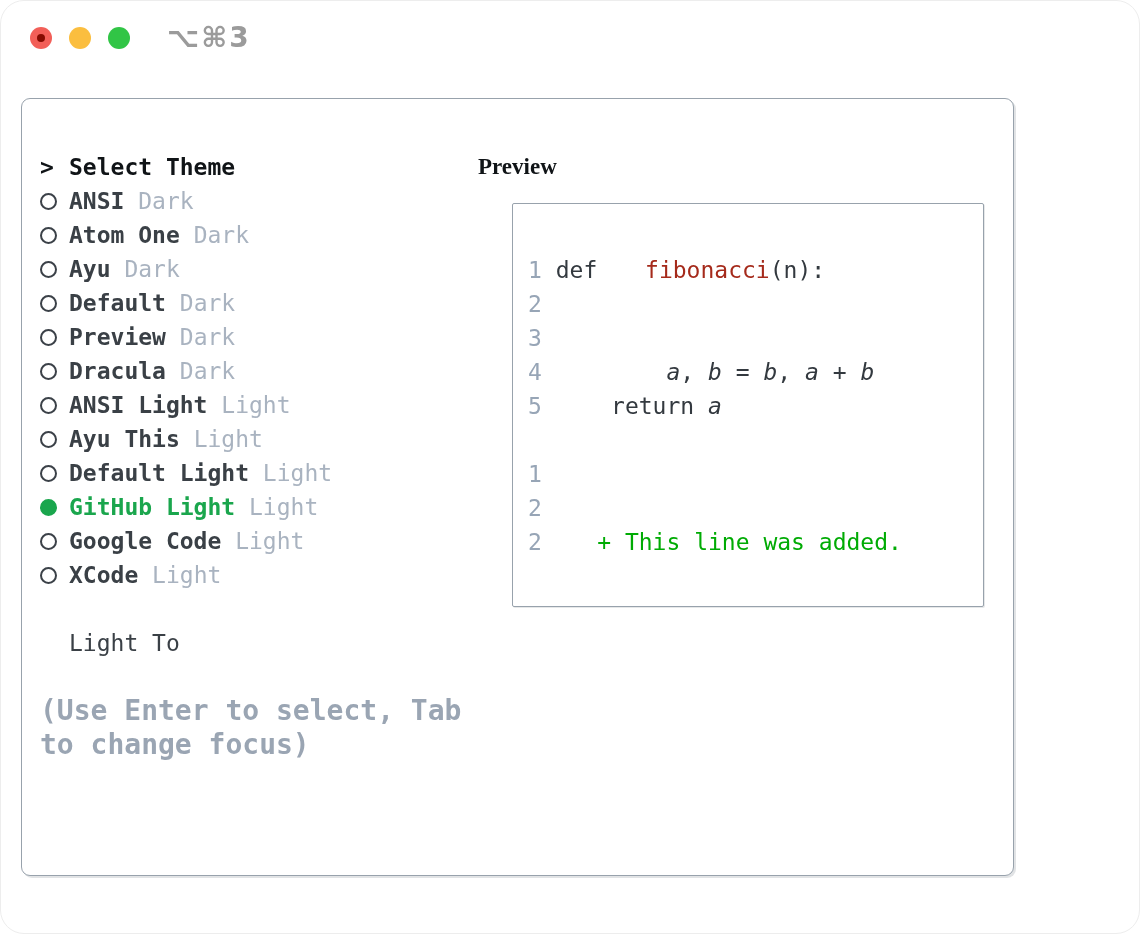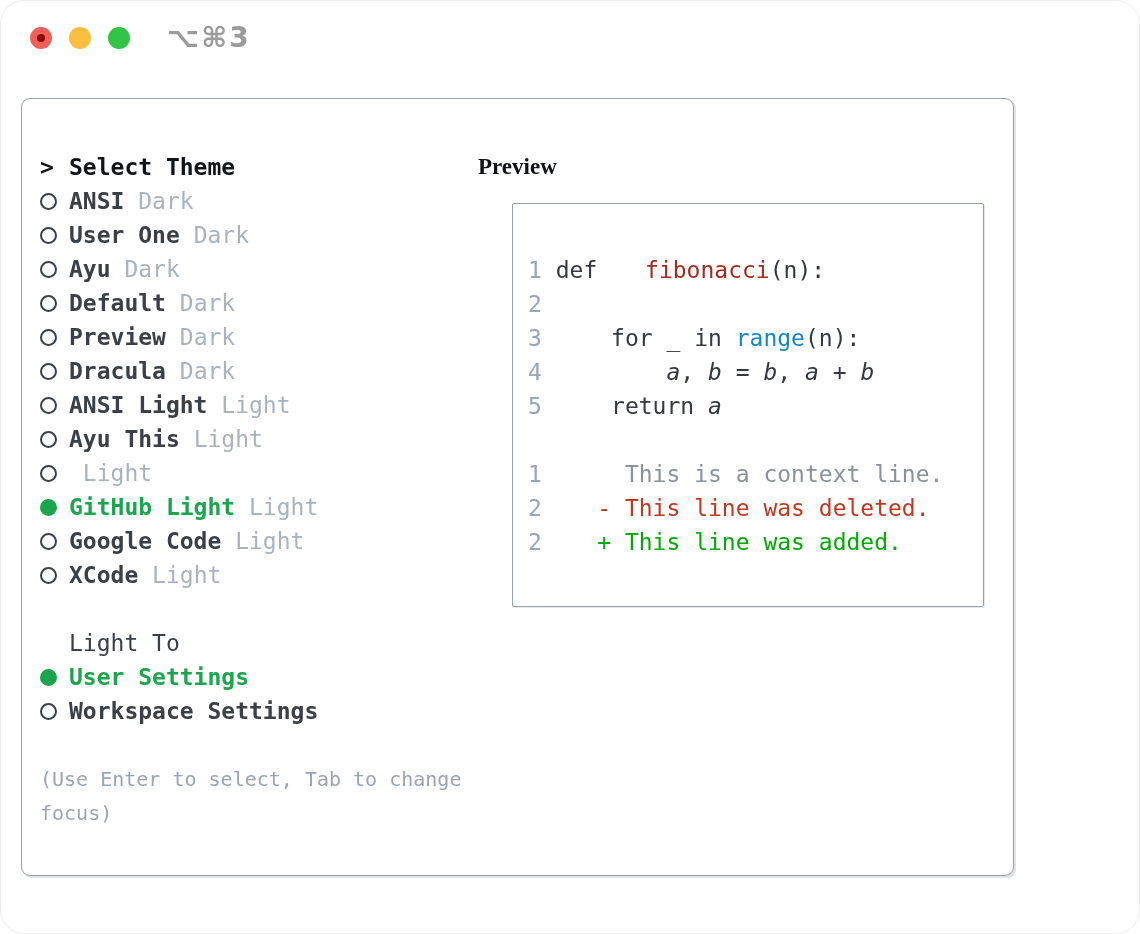--- a/index.html
+++ b/index.html
@@ -36,21 +36,21 @@
   .marker{width:29px;flex:0 0 29px;display:flex;align-items:center;}
   .prompt{font-weight:bold;color:var(--title_text,#101417);width:29px;flex:0 0 29px;}
   .heading{font-weight:bold;color:var(--title_text,#101417);}
   .subheading{color:var(--name_text,#23282d);}
   .radio{width:13px;height:13px;border:2.5px solid #3b4148;border-radius:50%;box-sizing:content-box;}
   .radio.selected{background:var(--selected_green,#1aa64d);border-color:var(--selected_green,#1aa64d);}
   .t-name{color:var(--name_text,#3a4046);white-space:pre;font-weight:bold;}
   .t-name.sel{color:var(--selected_green,#1aa64d);}
   .t-variant{color:var(--variant_gray,#a9b3c0);margin-left:13.85px;white-space:pre;}
   .hint{
-    width:424px;font-size:20px;line-height:34px;color:var(--hint_gray,#9aa5b3);
+    width:424px;font-size:28px;line-height:34px;color:var(--hint_gray,#9aa5b3);font-weight:bold;
   }
   
   .preview-col{position:absolute;left:456px;top:51px;font-family:Liberation Serif, serif;}
   .preview-box{
     position:absolute;left:490px;top:104px;width:472px;height:404px;
     border:1.5px solid var(--panel_border,#9aa3ad);border-radius:2px;background:#ffffff;
     box-shadow:1px 1px 0 rgba(90,100,110,0.15);
     padding:49px 0 0 15px;box-sizing:border-box;overflow:hidden;
   }
   .crow{display:flex;height:34px;align-items:center;font-size:23px;white-space:pre;}
@@ -90,21 +90,21 @@
             <span class="marker">
               <span class="radio"></span>
             </span>
             <span class="t-name">ANSI</span>
             <span class="t-variant">Dark</span>
           </div>
           <div class="row theme-row">
             <span class="marker">
               <span class="radio"></span>
             </span>
-            <span class="t-name">User One</span>
+            <span class="t-name">Atom One</span>
             <span class="t-variant">Dark</span>
           </div>
           <div class="row theme-row">
             <span class="marker">
               <span class="radio"></span>
             </span>
             <span class="t-name">Ayu</span>
             <span class="t-variant">Dark</span>
           </div>
           <div class="row theme-row">
@@ -139,20 +139,21 @@
             <span class="marker">
               <span class="radio"></span>
             </span>
             <span class="t-name">Ayu This</span>
             <span class="t-variant">Light</span>
           </div>
           <div class="row theme-row">
             <span class="marker">
               <span class="radio"></span>
             </span>
+            <span class="t-name">Default Light</span>
             <span class="t-variant">Light</span>
           </div>
           <div class="row theme-row">
             <span class="marker">
               <span class="radio selected"></span>
             </span>
             <span class="t-name sel">GitHub Light</span>
             <span class="t-variant">Light</span>
           </div>
           <div class="row theme-row">
@@ -170,55 +171,41 @@
             <span class="t-variant">Light</span>
           </div>
         </div>
 
       <div class="spacer"></div>
 
       <div class="row">
         <span class="marker"></span>
         <span class="subheading">Light To</span>
       </div>
-      <div id="apply-list">
-          <div class="row apply-row">
-            <span class="marker">
-              <span class="radio selected"></span>
-            </span>
-            <span class="t-name sel">User Settings</span>
-          </div>
-          <div class="row apply-row">
-            <span class="marker">
-              <span class="radio"></span>
-            </span>
-            <span class="t-name">Workspace Settings</span>
-          </div>
-        </div>
 
       <div class="spacer"></div>
 
       <div class="hint">(Use Enter to select, Tab to change focus)</div>
     </div>
 
     <div class="preview-col">
       <div class="row">
         <span class="heading">Preview</span>
       </div>
     </div>
 
     <div class="preview-box">
       <div id="code-lines">
           <div class="crow"><span class="gutter">1</span><span class="ccontent"><span class="seg-plain">def </span><span class="seg-function">fibonacci</span><span class="seg-plain">(n):</span></span></div>
           <div class="crow"><span class="gutter">2</span></div>
-          <div class="crow"><span class="gutter">3</span><span class="ccontent"><span class="seg-plain">    for _ in </span><span class="seg-builtin">range</span><span class="seg-plain">(n):</span></span></div>
+          <div class="crow"><span class="gutter">3</span></div>
           <div class="crow"><span class="gutter">4</span><span class="ccontent"><span class="seg-plain">        </span><span class="seg-variable">a</span><span class="seg-plain">, </span><span class="seg-variable">b</span><span class="seg-plain"> = </span><span class="seg-variable">b</span><span class="seg-plain">, </span><span class="seg-variable">a</span><span class="seg-plain"> + </span><span class="seg-variable">b</span></span></div>
           <div class="crow"><span class="gutter">5</span><span class="ccontent"><span class="seg-plain">    return </span><span class="seg-variable">a</span></span></div>
         </div>
       <div class="blank-row"></div>
       <div id="diff-lines">
-          <div class="crow"><span class="gutter">1</span><span class="ccontent diff-context">     This is a context line.</span></div>
-          <div class="crow"><span class="gutter">2</span><span class="ccontent diff-deleted">   - This line was deleted.</span></div>
+          <div class="crow"><span class="gutter">1</span></div>
+          <div class="crow"><span class="gutter">2</span></div>
           <div class="crow"><span class="gutter">2</span><span class="ccontent diff-added">   + This line was added.</span></div>
         </div>
     </div>
   </div>
 </div>
 
 </body></html>

